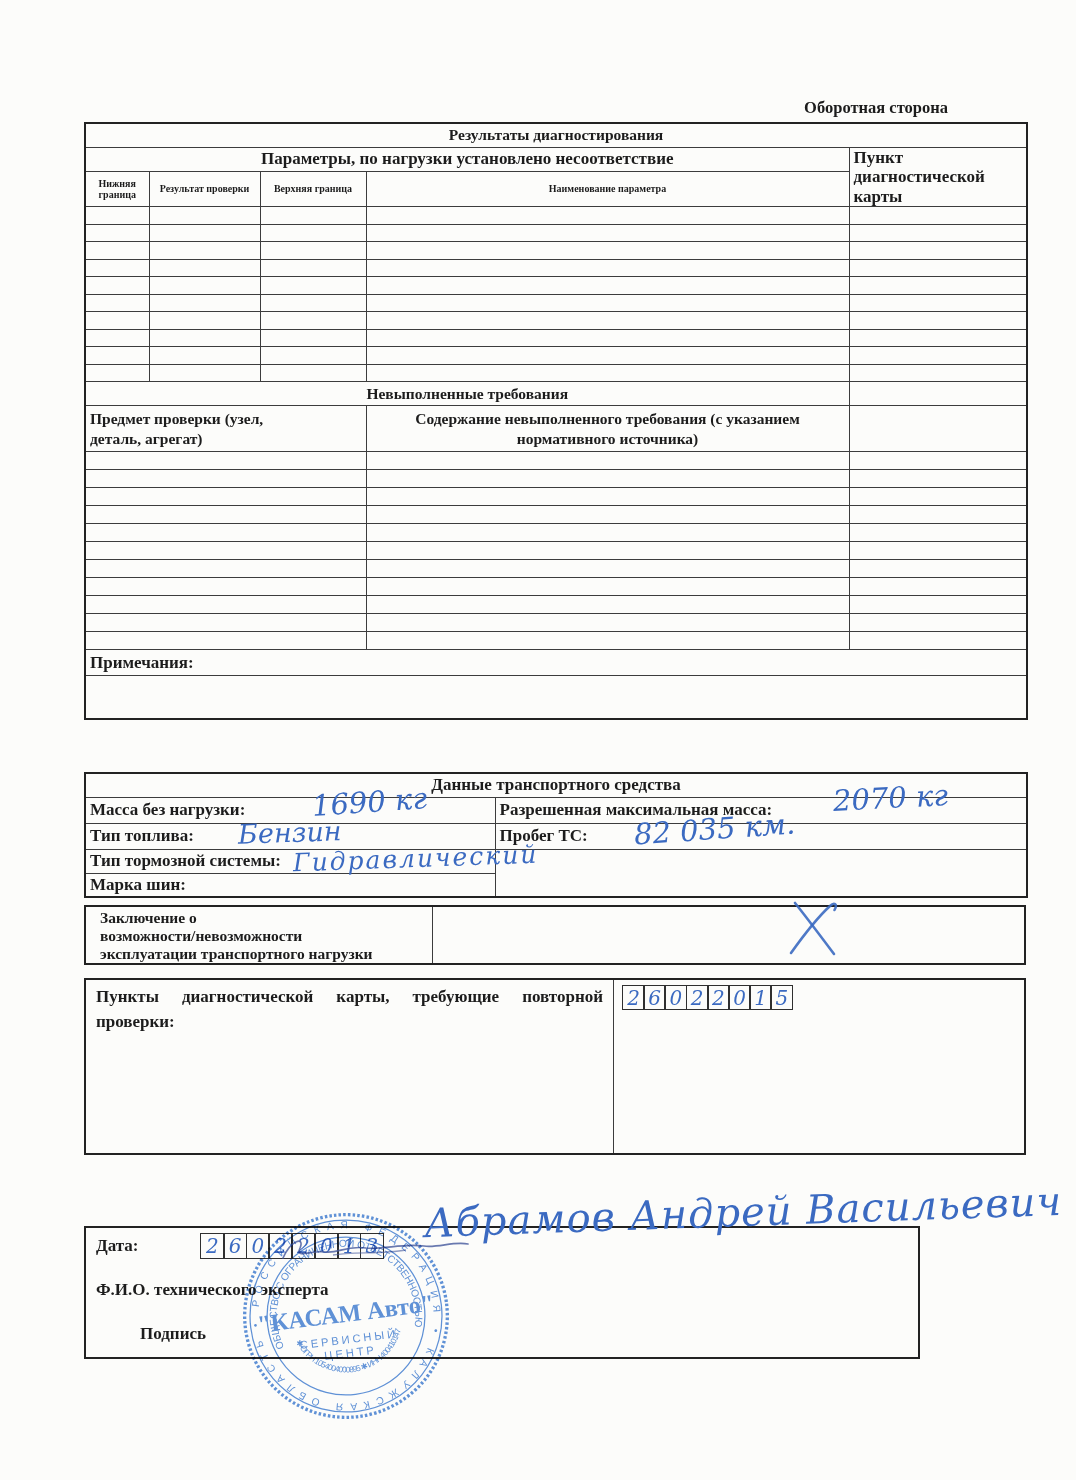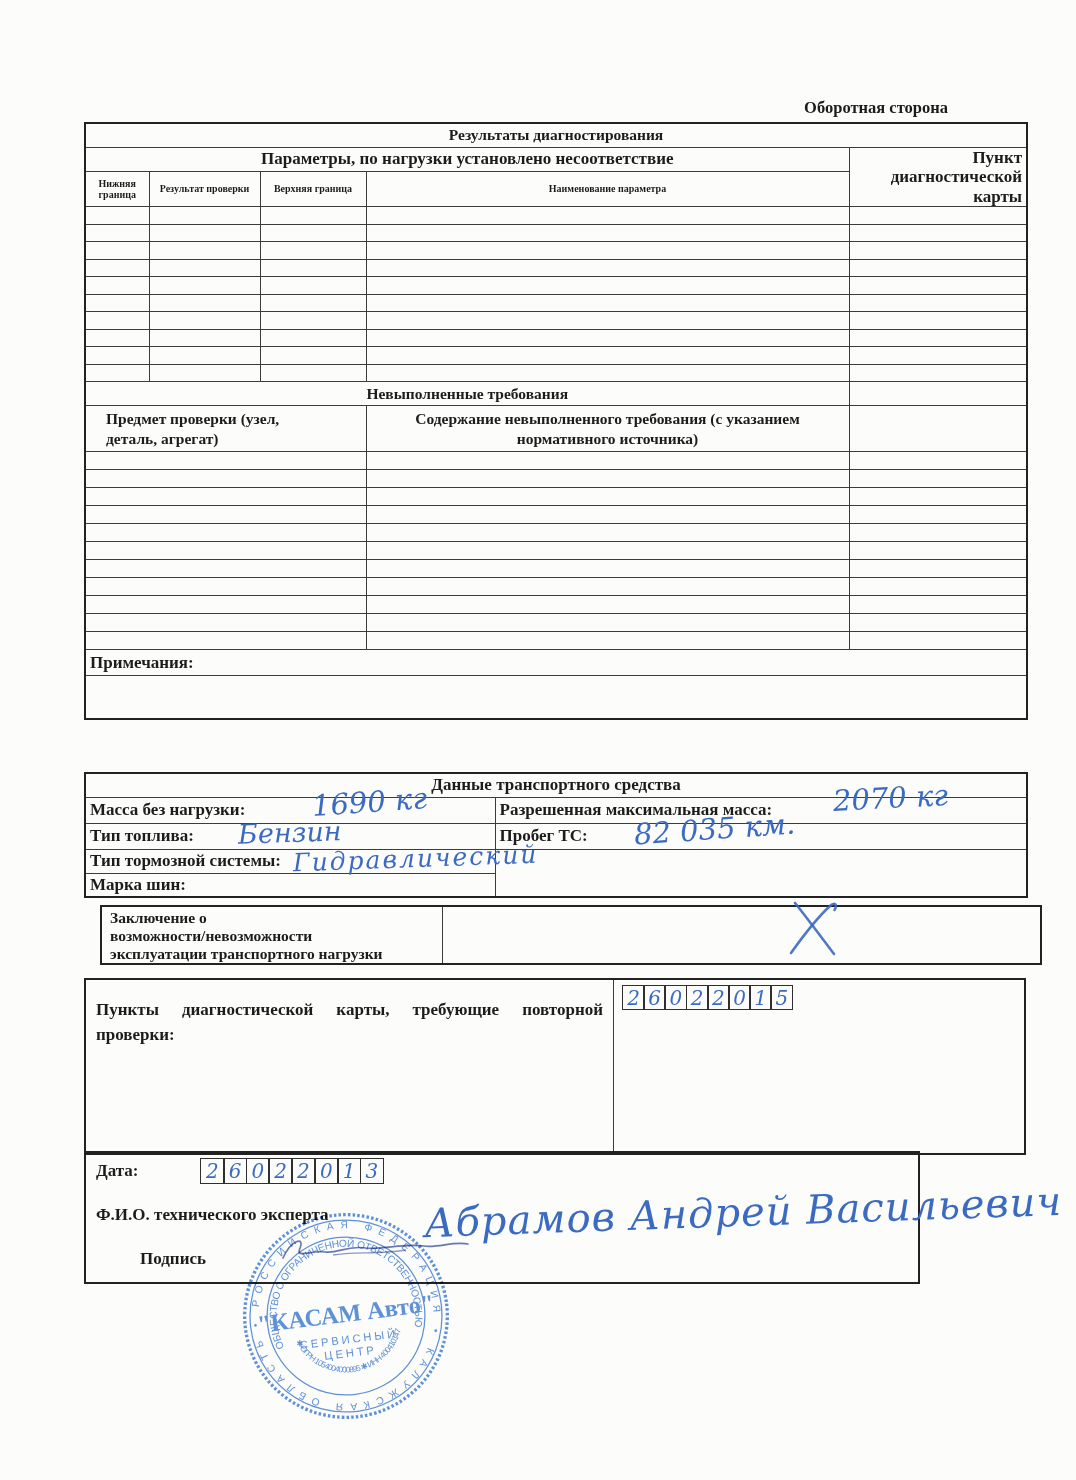--- a/index.html
+++ b/index.html
@@ -19,61 +19,61 @@
   
   .side-note{position:absolute;top:98px;right:128px;font-size:16.5px;font-weight:bold;}
 
   
   table.tbl{border-collapse:collapse;table-layout:fixed;background:transparent;}
   table.tbl td{border:1.5px solid var(--line);padding:0 4px;overflow:hidden;}
   .main-tbl{position:absolute;left:84px;top:122px;width:942px;border:2px solid var(--edge);}
   .main-tbl td{font-size:15.5px;}
   tr.h-title td{height:24px;}
   tr.h-params td{height:24px;font-size:17px;}
-  td.colpt{font-weight:bold;text-align:right;font-size:15.5px;line-height:1.15;vertical-align:middle;}
+  td.colpt{font-weight:bold;text-align:left;font-size:15.5px;line-height:1.15;vertical-align:middle;}
   tr.h-sub td{height:35px;font-weight:bold;text-align:center;line-height:1.1;vertical-align:middle;font-size:10px;}
   tr.ra td{height:17.5px;}
   tr.rb td{height:18px;}
   tr.h-unf td{height:46px;vertical-align:top;padding-top:3px;font-weight:bold;font-size:15.5px;line-height:1.3;}
   td.subj-cell{text-align:left;}
-  td.subj-cell span{display:inline-block;max-width:215px;margin-left:16px;}
+  td.subj-cell span{display:inline-block;max-width:215px;}
   tr.h-notes td{height:26px;font-size:17px;font-weight:bold;}
   tr.r-notesbox td{height:43px;}
 
   
   .veh-tbl{position:absolute;left:84px;top:772px;width:942px;border:2px solid var(--edge);}
   .veh-tbl td{font-size:17px;vertical-align:middle;padding:0 8px;}
   tr.rv-t td{height:24px;}
   tr.rv td{height:26px;}
   tr.rv2 td{height:24px;}
 
   
-  .concl{position:absolute;left:100px;top:905px;width:942px;height:60px;border:2px solid var(--edge);display:flex;}
+  .concl{position:absolute;left:84px;top:905px;width:942px;height:60px;border:2px solid var(--edge);display:flex;padding-left:6px;}
   .concl-left{width:341px;border-right:1.5px solid var(--line);padding:2px 8px;font-size:15.5px;font-weight:bold;line-height:1.17;}
   .concl-left span{display:block;}
   .concl-right{flex:1;display:flex;align-items:center;}
   .opt-box{margin-left:64px;width:432px;height:28px;border:1.6px solid var(--line);display:flex;}
   .opt{flex:1;display:flex;align-items:center;justify-content:center;font-size:17px;}
   .opt2{border-left:1.6px solid var(--line);}
 
   
   .points{position:absolute;left:84px;top:978px;width:942px;height:177px;border:2px solid var(--edge);display:flex;}
-  .points-left{width:528px;border-right:1.5px solid var(--line);padding:18px 10px;}
+  .points-left{width:528px;border-right:1.5px solid var(--line);padding:5px 10px;}
   .points-left .lbl{display:block;text-align:justify;line-height:1.45;}
   .points-right{flex:1;padding:5px 8px;}
   .points-right .lbl{display:block;margin-bottom:2px;}
 
   
   .digit-row{display:flex;}
   .dcell{width:23px;height:25px;border:1.8px solid #2f2f2f;margin-right:-1.8px;display:flex;align-items:center;justify-content:center;background:transparent;}
   .digit-row.big .dcell{width:24.6px;height:26px;}
   .dg{font-size:20px;}
 
   
-  .footer-box{position:absolute;left:84px;top:1151px;width:836px;height:133px;border:2px solid var(--edge);}
+  .footer-box{position:absolute;left:84px;top:1226px;width:836px;height:133px;border:2px solid var(--edge);}
   .f-date-lbl{position:absolute;left:10px;top:8px;}
   .f-date-row{position:absolute;left:114px;top:5px;}
   .f-expert-lbl{position:absolute;left:10px;top:52px;}
   .f-sign-lbl{position:absolute;left:10px;top:96px;margin-left:44px;}
 
   
   .hw{font-family:"DejaVu Serif",serif;font-style:italic;color:var(--ink);white-space:nowrap;}
   .hw-abs{position:absolute;line-height:1;}
   .hw-mass{left:312px;top:788px;font-size:29px;transform:rotate(-4deg);}
   .hw-maxmass{left:833px;top:784px;font-size:29px;transform:rotate(-3deg);}

